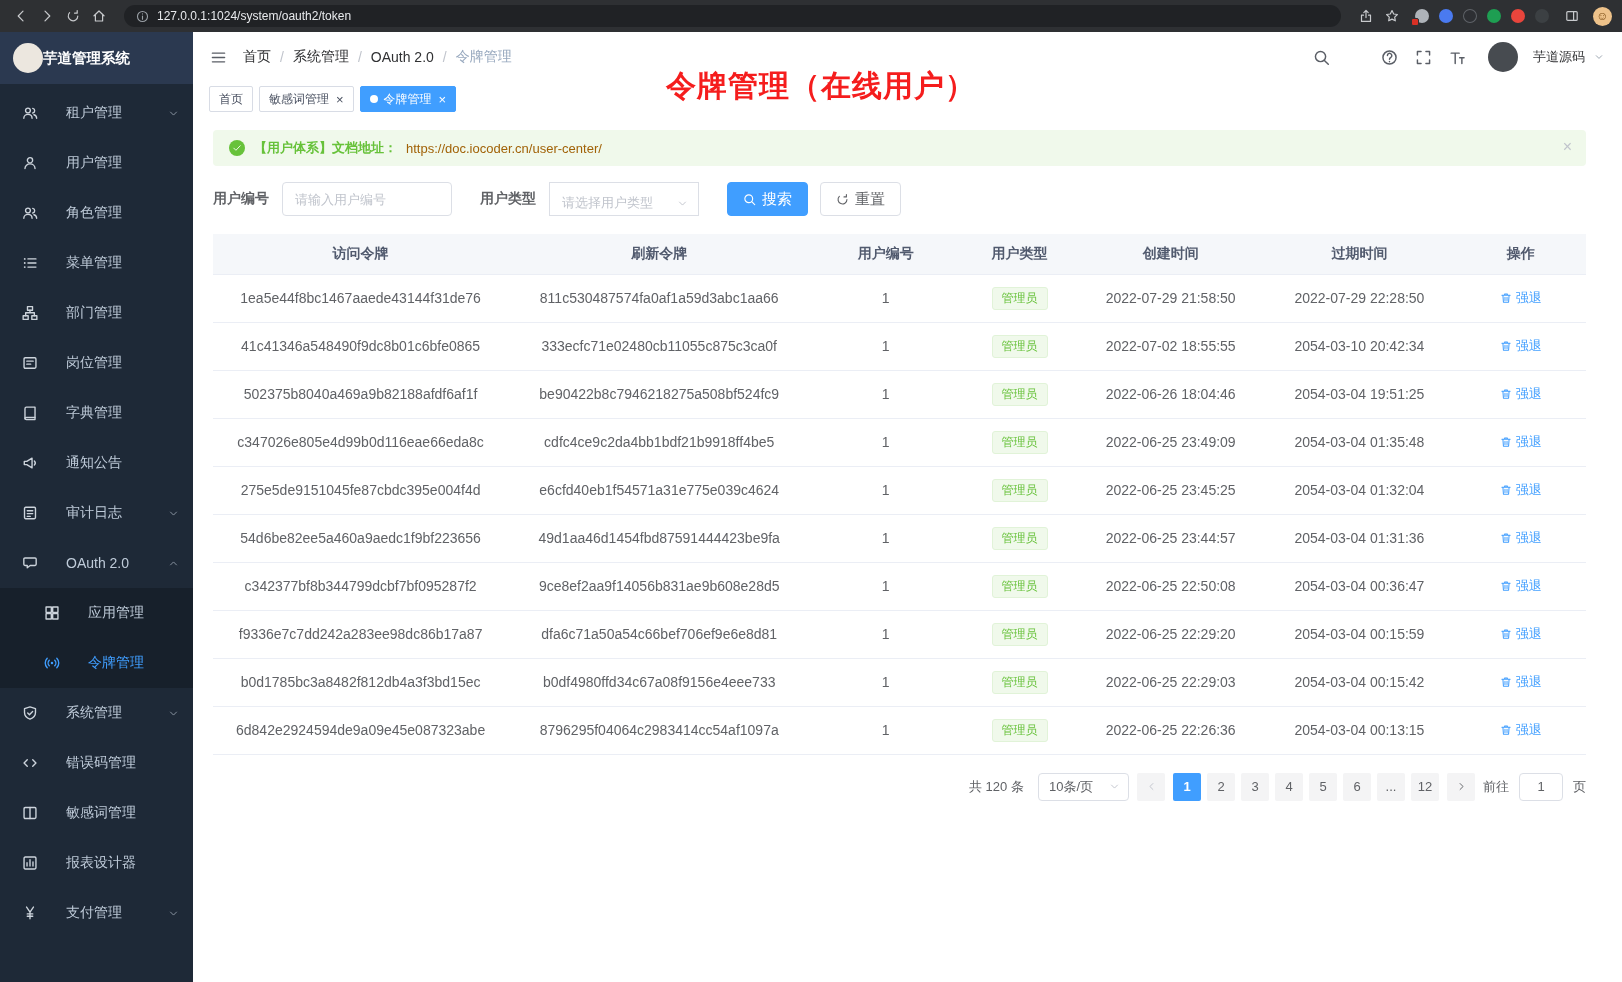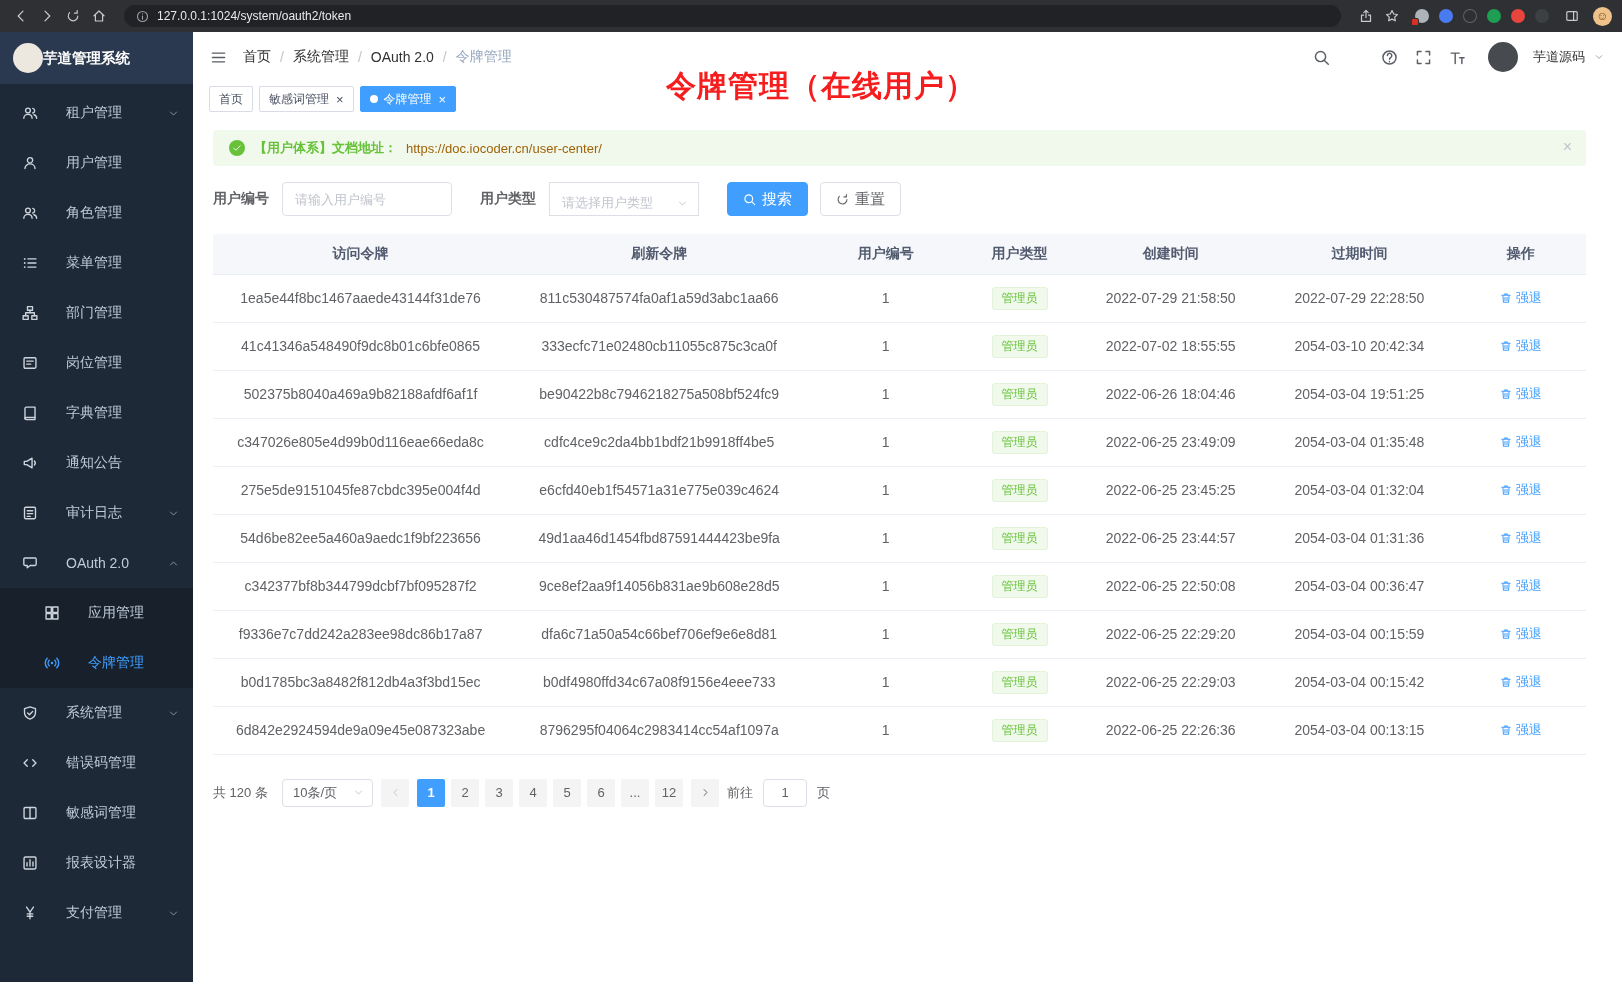--- a/index.html
+++ b/index.html
@@ -78,21 +78,21 @@
   .btn .b-ic{width:13px;height:13px;flex:0 0 13px}
   .btn.primary{background:var(--primary,#409eff);border-color:var(--primary,#409eff);color:#fff;margin-left:28px}
 
   table{width:100%;border-collapse:collapse;table-layout:fixed}
   th{height:40px;background:#f5f7fa;color:#515a6e;font-size:14px;font-weight:700;border-bottom:1px solid #ebeef5;text-align:center;white-space:nowrap}
   td{height:48px;border-bottom:1px solid #ebeef5;font-size:14px;color:#606266;text-align:center;white-space:nowrap;overflow:hidden;text-overflow:ellipsis}
   .badge{display:inline-block;padding:1px 9px;font-size:12px;line-height:19px;color:var(--success,#67c23a);background:var(--success-bg,#f0f9eb);border:1px solid #e1f3d8;border-radius:3px}
   .action-link{display:inline-flex;align-items:center;gap:4px;color:var(--primary,#409eff);font-size:13px;cursor:pointer;text-decoration:none}
   .al-ic{width:12px;height:12px;flex:0 0 12px}
 
-  .pagination{display:flex;align-items:center;gap:8px;margin-top:24px;font-size:13px;color:#606266}
+  .pagination{display:flex;align-items:center;justify-content:flex-end;gap:8px;margin-top:18px;font-size:13px;color:#606266}
   .pg-total{margin-right:6px}
   .pg-size{height:28px;border:1px solid #dcdfe6;border-radius:4px;display:flex;align-items:center;gap:16px;padding:0 8px 0 10px;cursor:pointer;background:#fff}
   .pg-pages{display:flex;gap:6px}
   .pg-btn{min-width:28px;height:28px;border:none;background:#f4f4f5;border-radius:2px;display:inline-flex;align-items:center;justify-content:center;color:#606266;font-size:13px;cursor:pointer;padding:0 6px}
   .pg-btn.active{background:var(--primary,#409eff);color:#fff;font-weight:700}
   .pg-btn.disabled{color:#c0c4cc}
   .pg-ic{width:11px;height:11px}
   .pg-input{width:44px;height:28px;border:1px solid #dcfdfe6;border:1px solid #dcdfe6;border-radius:4px;text-align:center;font-size:13px;color:#606266;outline:none;margin:0 2px}
 
   .annotation{position:absolute;left:666px;top:66px;font-size:30px;font-weight:700;color:var(--annotation,#f5222d);letter-spacing:1px;pointer-events:none;white-space:nowrap;z-index:50}

